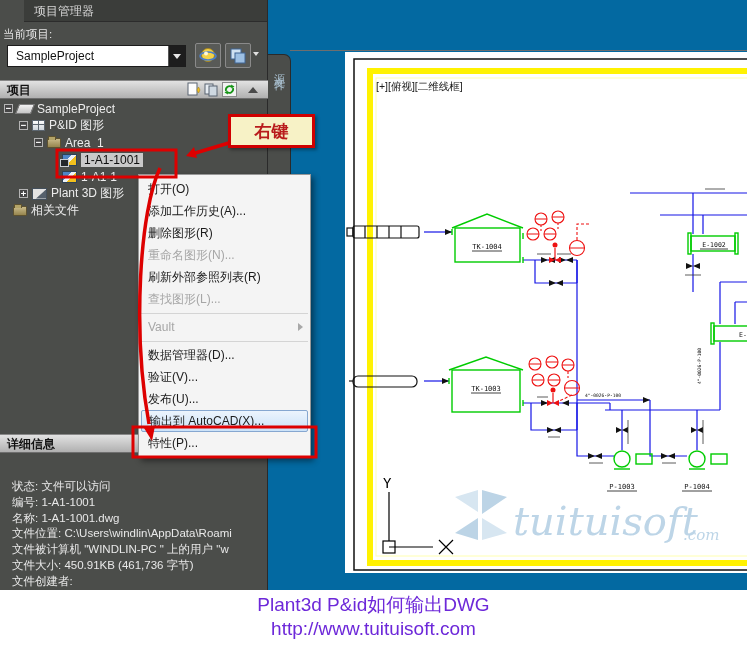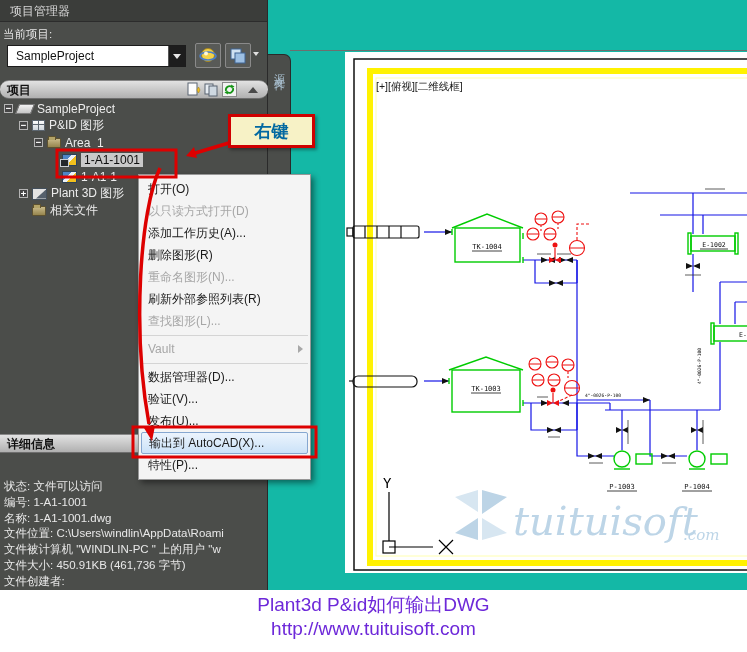--- a/index.html
+++ b/index.html
@@ -1,35 +1,35 @@
 <!DOCTYPE html>
 <html><head>
 <meta charset="utf-8">
 <style>
   * { margin:0; padding:0; box-sizing:border-box; }
   body { width:747px; height:652px; background:#fff; font-family:"Liberation Sans", sans-serif; position:relative; overflow:hidden; }
   .app { position:absolute; left:0; top:0; width:747px; height:652px; }
 
   
-  .canvas { position:absolute; left:0; top:0; width:747px; height:590px; background:#14b8a6; overflow:hidden; }
+  .canvas { position:absolute; left:0; top:0; width:747px; height:590px; background:#0369a1; overflow:hidden; }
   .paper-svg { position:absolute; left:345px; top:52px; }
   .canvas-topline { position:absolute; left:290px; top:50px; width:457px; height:1px; background:#6e6e6e; }
 
   
   .palette { position:absolute; left:0; top:0; width:268px; height:590px; background:#4b4d4a; border-right:1px solid #2a2a2a; z-index:2; }
-  .ptitle { height:22px; background:#3b3d3a; color:#d6d6d6; font-size:12px; line-height:22px; padding-left:10px; border-bottom:1px solid #2c2c2c; }
+  .ptitle { height:22px; background:#3b3d3a; color:#d6d6d6; font-size:12px; line-height:22px; padding-left:10px; border-bottom:1px solid #2c2c2c;margin-left:24px; }
   .cur-label { position:absolute; left:3px; top:27px; color:#e4e4e4; font-size:11.5px; }
   .combo { position:absolute; left:7px; top:45px; width:179px; height:22px; background:#fff; border:1px solid #1c1c1c; display:flex; align-items:center; }
   .combo-text { flex:1; font-size:12px; color:#111; padding-left:8px; }
   .combo-btn { width:17px; height:100%; background:#1d1d1d; display:flex; align-items:center; justify-content:center; border-left:1px solid #555; }
   .combo-btn i { width:0; height:0; border-left:4px solid transparent; border-right:4px solid transparent; border-top:5px solid #e8e8e8; }
   .tb-btn { position:absolute; top:43px; width:26px; height:25px; border:1px solid #8a8a8a; border-radius:2px; background:#585a57; display:flex; align-items:center; justify-content:center; }
   .tb-dd { position:absolute; left:253px; top:52px; width:0; height:0; border-left:3.5px solid transparent; border-right:3.5px solid transparent; border-top:4px solid #e0e0e0; }
   .sect-head { position:absolute; left:0; width:268px; height:19px; background:linear-gradient(#e2e2e2,#b0b0b0); border-top:1px solid #888; border-bottom:1px solid #6e6e6e; color:#111; font-size:12px; font-weight:bold; line-height:18px; padding-left:7px; }
-  .sect-head.proj { top:80px;border-radius:9px; }
+  .sect-head.proj { top:80px; }
   .sect-head.det { top:434px; }
   .hdr-icons { position:absolute; right:10px; top:1px; display:flex; gap:3px; align-items:center; }
   .collapse-tri { width:0; height:0; border-left:5px solid transparent; border-right:5px solid transparent; border-bottom:6px solid #4a4a4a; margin-left:8px; }
 
   
   .tree { position:absolute; left:0; top:100px; width:268px; }
   .trow { height:17px; display:flex; align-items:center; gap:4px; color:#ececec; font-size:12px; white-space:nowrap; }
   .exp { width:9px; height:9px; border:1px solid #b4b4b4; background:#454545; color:#fff; font:bold 9px/7px "DejaVu Sans Mono", monospace; text-align:center; flex-shrink:0; }
   .exp-spacer { width:9px; flex-shrink:0; }
   .tlabel.sel { background:#c9c9c9; color:#0e0e0e; padding:0 3px; }
@@ -39,38 +39,38 @@
   .pid-icon::before { content:""; position:absolute; left:5px; top:0; bottom:0; border-left:1px solid #5c6670; }
   .pid-icon::after { content:""; position:absolute; top:3px; left:0; right:0; border-top:1px solid #5c6670; }
   .folder-icon { width:14px; height:10px; background:linear-gradient(#c9ba8a,#96854e); border:1px solid #5e5230; border-radius:1px; }
   .folder-icon::before { content:""; position:absolute; left:0; top:-3px; width:6px; height:3px; background:#b4a468; border:1px solid #5e5230; border-bottom:none; }
   .dwg-icon, .dwg-lock-icon { width:15px; height:12px; border:1px solid #2e4258; background:linear-gradient(135deg,#4f86c6 0%,#4f86c6 38%,#eef3f8 38%,#eef3f8 60%,#f2c01d 60%,#f2c01d 100%); }
   .dwg-lock-icon::after { content:""; position:absolute; left:-3px; bottom:-2px; width:7px; height:6px; background:#23272b; border:1px solid #c9ced3; }
   .plant3d-icon { width:15px; height:12px; background:#e3e3e3; border:1px solid #44505c; }
   .plant3d-icon::after { content:""; position:absolute; right:0; bottom:0; width:10px; height:9px; background:#55606c; clip-path:polygon(0 100%,100% 0,100% 100%); }
 
   
-  .details { position:absolute; left:0; top:479px; width:268px; height:111px; overflow:hidden; color:#e8e8e8; font-size:11.5px; line-height:15.8px; padding-left:4px; white-space:nowrap; }
+  .details { position:absolute; left:8px; top:479px; width:268px; height:111px; overflow:hidden; color:#e8e8e8; font-size:11.5px; line-height:15.8px; padding-left:4px; white-space:nowrap; }
 
   
   .side-tab { position:absolute; left:268px; top:54px; width:23px; height:152px; background:#4b4d4a; border:1px solid #2a2a2a; border-left:none; border-radius:0 7px 7px 0; z-index:2; display:flex; justify-content:center; padding-top:10px; }
   .side-tab span { writing-mode:vertical-rl; color:#a9c0d0; font-size:11px; letter-spacing:3px; }
 
   
   .menu { position:absolute; left:138px; top:174px; width:173px; background:#f4f4f4; border:1px solid #979797; box-shadow:3px 3px 6px rgba(0,0,0,.45); z-index:10; padding:3px 0; }
   .mitem { position:relative; height:22px; line-height:22px; font-size:12px; color:#1b1b1b; padding:0 18px 0 9px; white-space:nowrap; }
   .mitem.dis { color:#a6a6a6; }
   .mitem.hi { margin:0 2px; height:22px; line-height:20px; border:1px solid #86a7d0; border-radius:2px; background:linear-gradient(#ecf4fd,#cbe2f8); padding-left:7px; }
   .mitem.sub::after { content:""; position:absolute; right:7px; top:7px; width:0; height:0; border-top:4px solid transparent; border-bottom:4px solid transparent; border-left:5px solid #a8a8a8; }
   .msep { height:6px; margin:0 2px; position:relative; }
   .msep::after { content:""; position:absolute; left:0; right:0; top:3px; border-top:1px solid #d4d4d4; }
 
   
   .overlay { position:absolute; left:0; top:0; z-index:20; pointer-events:none; }
-  .callout { position:absolute; left:228px; top:114px; width:87px; height:34px; background:#f7f2c6; border:3px solid #cf0000; z-index:21; display:flex; align-items:center; justify-content:center; font-size:17px; font-weight:bold; color:#0369a1; box-shadow:2px 2px 3px rgba(0,0,0,.35); }
+  .callout { position:absolute; left:228px; top:114px; width:87px; height:34px; background:#f7f2c6; border:3px solid #cf0000; z-index:21; display:flex; align-items:center; justify-content:center; font-size:17px; font-weight:bold; color:#b91c1c; box-shadow:2px 2px 3px rgba(0,0,0,.35); }
 
   
   .caption { position:absolute; left:0; top:593px; width:747px; text-align:center; color:#6d28d9; font-size:19px; line-height:24px; z-index:3; }
 
   
   .paper-svg text { font-family:"DejaVu Sans Mono", monospace; }
   .paper-svg .vp-label { font-family:"Liberation Sans", sans-serif; }
   .paper-svg .wm { font-family:"DejaVu Serif", serif; font-style:italic; }
 </style>
 </head>
@@ -302,21 +302,21 @@
         <div class="trow" style="padding-left: 49px;">
           <span class="exp-spacer"></span>
           <span class="ticon dwg-icon"></span>
           <span class="tlabel">1-A1-1</span>
         </div>
         <div class="trow" style="padding-left: 19px;">
           <span class="exp">+</span>
           <span class="ticon plant3d-icon"></span>
           <span class="tlabel">Plant 3D 图形</span>
         </div>
-        <div class="trow" style="padding-left: 19px;">
+        <div class="trow" style="">
           <span class="exp-spacer"></span>
           <span class="ticon folder-icon"></span>
           <span class="tlabel">相关文件</span>
         </div>
       </div>
 
     <div class="sect-head det">
       <span>详细信息</span>
     </div>
     <div class="details">
@@ -329,21 +329,20 @@
         <div>文件创建者:</div>
       </div>
   </div>
 
   <div class="side-tab">
     <span>源文件</span>
   </div>
 
   <div class="menu">
       <div class="mitem">打开(O)</div>
-      <div class="mitem dis">以只读方式打开(D)</div>
       <div class="mitem">添加工作历史(A)...</div>
       <div class="mitem">删除图形(R)</div>
       <div class="mitem dis">重命名图形(N)...</div>
       <div class="mitem">刷新外部参照列表(R)</div>
       <div class="mitem dis">查找图形(L)...</div>
       <div class="msep"></div>
       <div class="mitem dis sub">Vault</div>
       <div class="msep"></div>
       <div class="mitem">数据管理器(D)...</div>
       <div class="mitem">验证(V)...</div>

